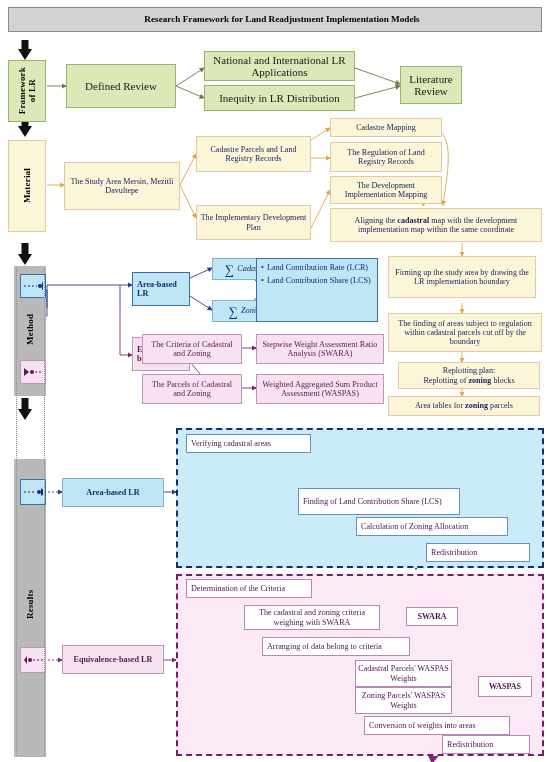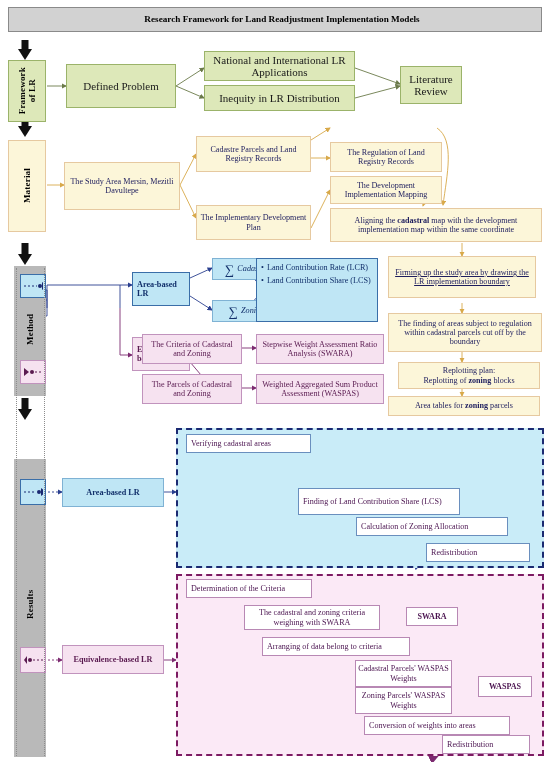--- a/index.html
+++ b/index.html
@@ -213,29 +213,30 @@
     <svg width="24" height="10">
         <circle cx="7" cy="5" r="2" fill="#5a1b50"></circle>
         <path d="M4,1 L1,5 L4,9 z" fill="#5a1b50"></path>
         <line x1="10" y1="5" x2="23" y2="5" stroke="#5a1b50" stroke-width="1" stroke-dasharray="2,2"></line>
       </svg>
   </div>
 
   <div class="dotcol" style="left:16px;top:268px;height:488px;"></div>
   <div class="dotcol" style="left:44px;top:268px;height:488px;"></div>
 
-  <div class="box green" style="left:66px;top:64px;width:110px;height:44px;">Defined Problem</div>
+  <div class="box green" style="left:66px;top:64px;width:110px;height:44px;">Defined Review</div>
   <div class="box green" style="left:204px;top:51px;width:151px;height:30px;">National and International LR Applications</div>
   <div class="box green" style="left:204px;top:85px;width:151px;height:26px;">Inequity in LR Distribution</div>
   <div class="box green" style="left:400px;top:66px;width:62px;height:38px;">Literature Review</div>
 
   <div class="box cream" style="left:64px;top:162px;width:116px;height:48px;">The Study Area Mersin, Mezitli Davultepe</div>
   <div class="box cream" style="left:196px;top:136px;width:115px;height:36px;">Cadastre Parcels and Land Registry Records</div>
   <div class="box cream" style="left:196px;top:205px;width:115px;height:35px;">The Implementary Development Plan</div>
 
+  <div class="box cream" style="left:330px;top:118px;width:112px;height:19px;">Cadastre Mapping</div>
   <div class="box cream" style="left:330px;top:142px;width:112px;height:30px;">The Regulation of Land Registry Records</div>
   <div class="box cream" style="left:330px;top:176px;width:112px;height:28px;">The Development Implementation Mapping</div>
   <div class="box cream" style="left:330px;top:208px;width:212px;height:34px;">
     <span><span>Aligning the </span><span class="b">cadastral</span><span> map with the development implementation map within the same coordinate</span></span>
   </div>
 
   <div class="box blue b lefttxt" style="left:132px;top:272px;width:58px;height:34px;">Area-based LR</div>
   <div class="box pink b lefttxt" style="left:132px;top:337px;width:58px;height:34px;">Equivalence-based LR</div>
 
   <div class="box bluelite" style="left:212px;top:258px;width:110px;height:22px;">
@@ -256,21 +257,21 @@
       <span class="bullet">•</span>
       <span>Land Contribution Share (LCS)</span>
     </div>
   </div>
 
   <div class="box pink" style="left:142px;top:334px;width:100px;height:30px;">The Criteria of Cadastral and Zoning</div>
   <div class="box pink" style="left:142px;top:374px;width:100px;height:30px;">The Parcels of Cadastral and Zoning</div>
   <div class="box pink" style="left:256px;top:334px;width:128px;height:30px;">Stepwise Weight Assessment Ratio Analysis (SWARA)</div>
   <div class="box pink" style="left:256px;top:374px;width:128px;height:30px;">Weighted Aggregated Sum Product Assessment (WASPAS)</div>
 
-  <div class="box cream" style="left:388px;top:256px;width:148px;height:42px;text-decoration:underline;">Firming up the study area by drawing the LR implementation boundary</div>
+  <div class="box cream" style="left:388px;top:256px;width:148px;height:42px;">Firming up the study area by drawing the LR implementation boundary</div>
   <div class="box cream" style="left:388px;top:313px;width:154px;height:39px;">The finding of areas subject to regulation within cadastral parcels cut off by the boundary</div>
   <div class="box cream" style="left:398px;top:362px;width:142px;height:27px;">
     <span><span>Replotting plan:</span><br><span>Replotting of </span><span class="b">zoning</span><span> blocks</span></span>
   </div>
   <div class="box cream" style="left:388px;top:396px;width:152px;height:20px;">
     <span><span>Area tables for </span><span class="b">zoning</span><span> parcels</span></span>
   </div>
 
   <div class="box bluelite b" style="left:62px;top:478px;width:102px;height:29px;">Area-based LR</div>
 

